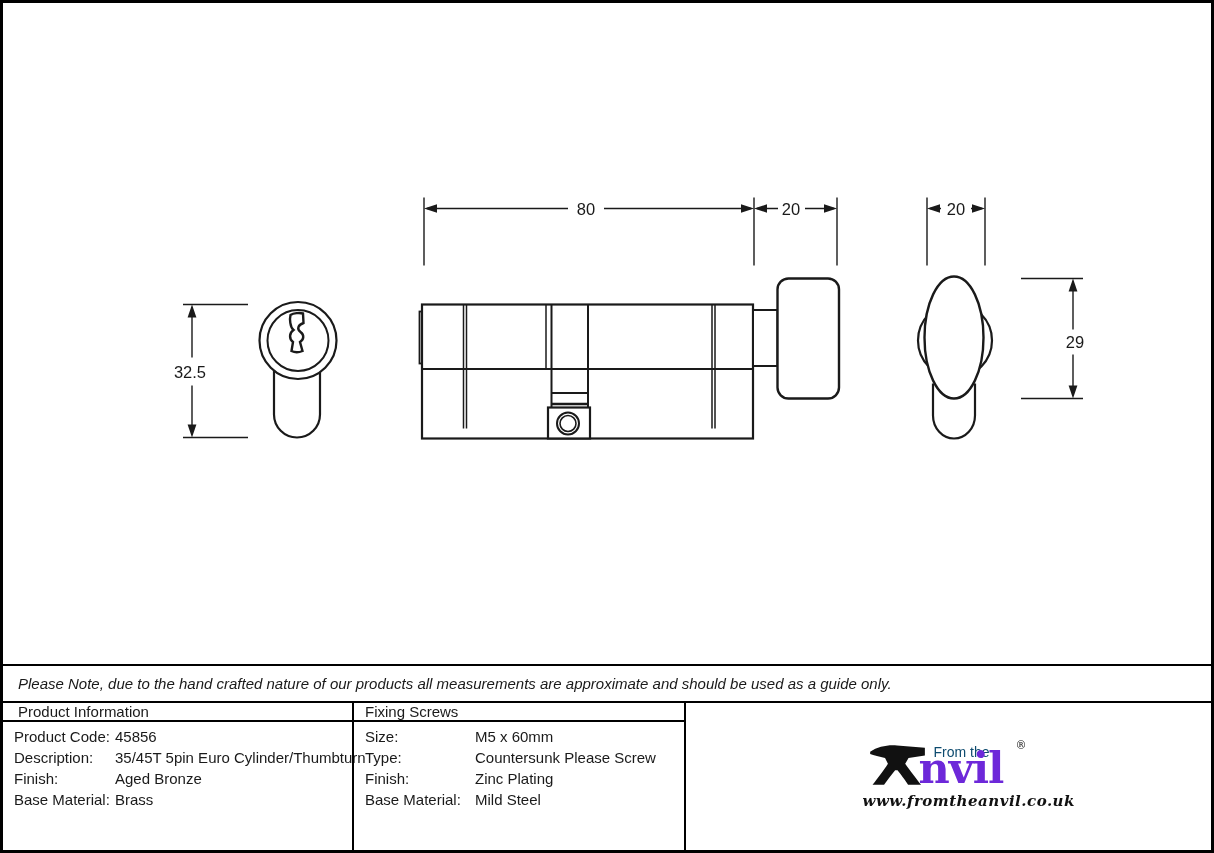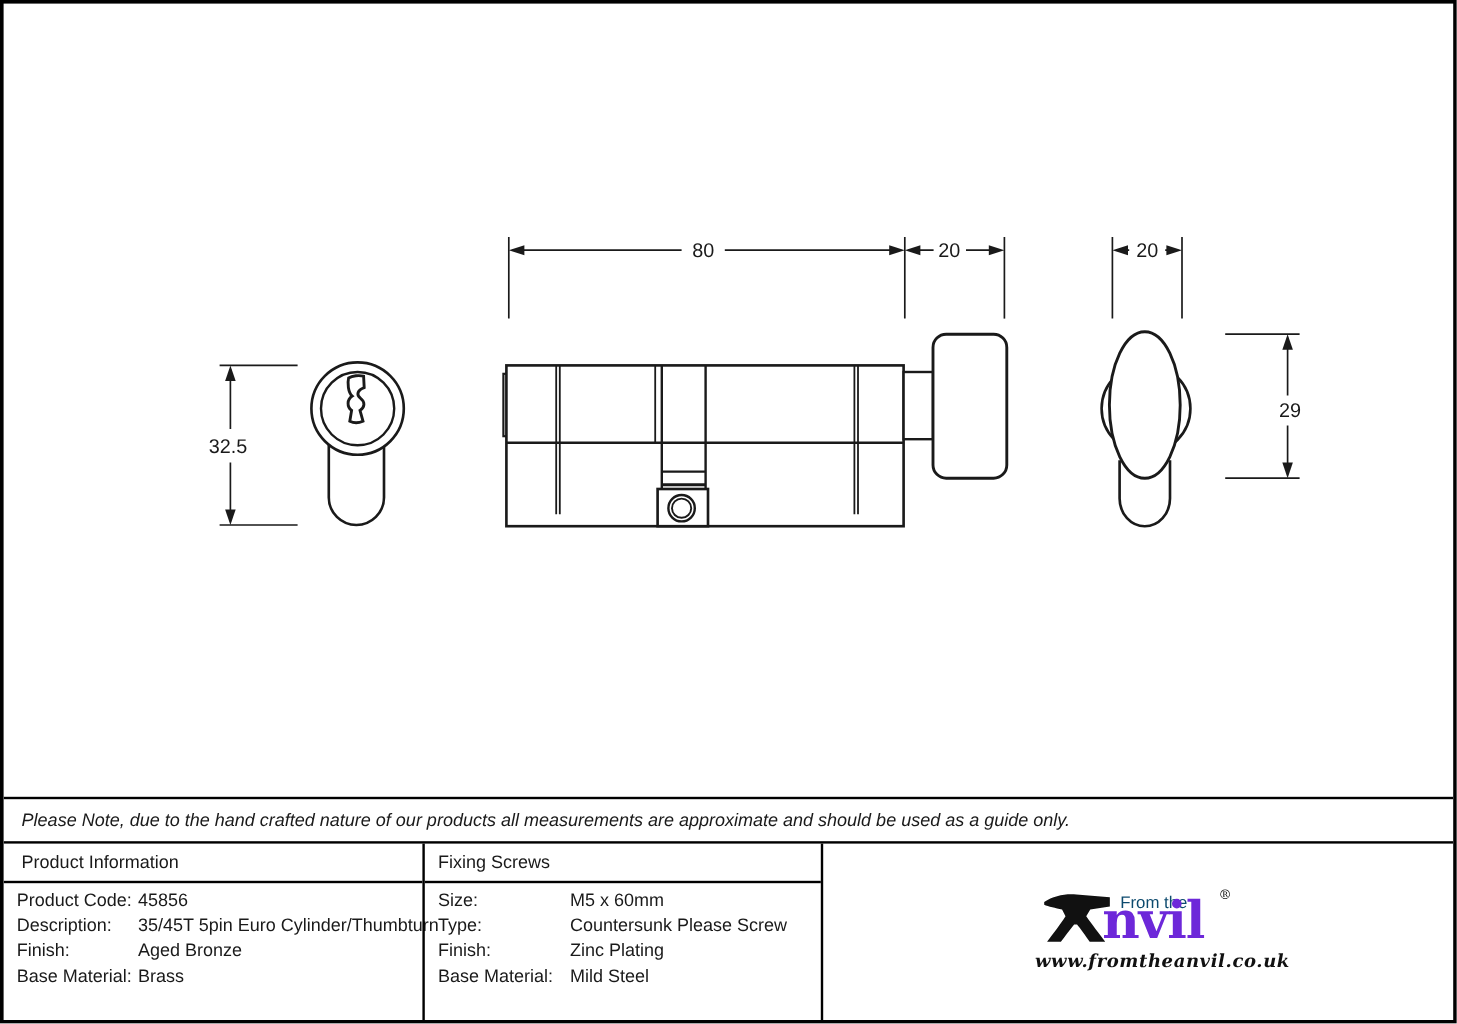--- a/index.html
+++ b/index.html
@@ -19,21 +19,21 @@
   }
 
   .spec-table{flex:1;display:flex;border-top:2.5px solid #000;min-height:0;}
   .col{box-sizing:border-box;}
   .col + .col{border-left:2.5px solid #000;}
   .col1{width:349px;}
   .col2{width:313px;}
   .col3{width:332px;}
   .col4{flex:1;display:flex;align-items:center;justify-content:center;}
   .col-header{
-    height:33px;box-sizing:border-box;border-bottom:2.5px solid #000;
+    height:19px;box-sizing:border-box;border-bottom:2.5px solid #000;
     display:flex;align-items:center;font-size:15px;
   }
   .col1 .col-header{padding-left:15px;}
   .col2 .col-header{padding-left:9px;}
   .col3 .col-header{padding-left:11px;}
   .col-body{padding-top:4px;font-size:15px;}
   .kv-row{display:flex;line-height:21px;}
   .col1 .kv-row{padding-left:11px;}
   .col3 .kv-row{padding-left:11px;}
   .col1 .kv-label{flex:0 0 101px;}

